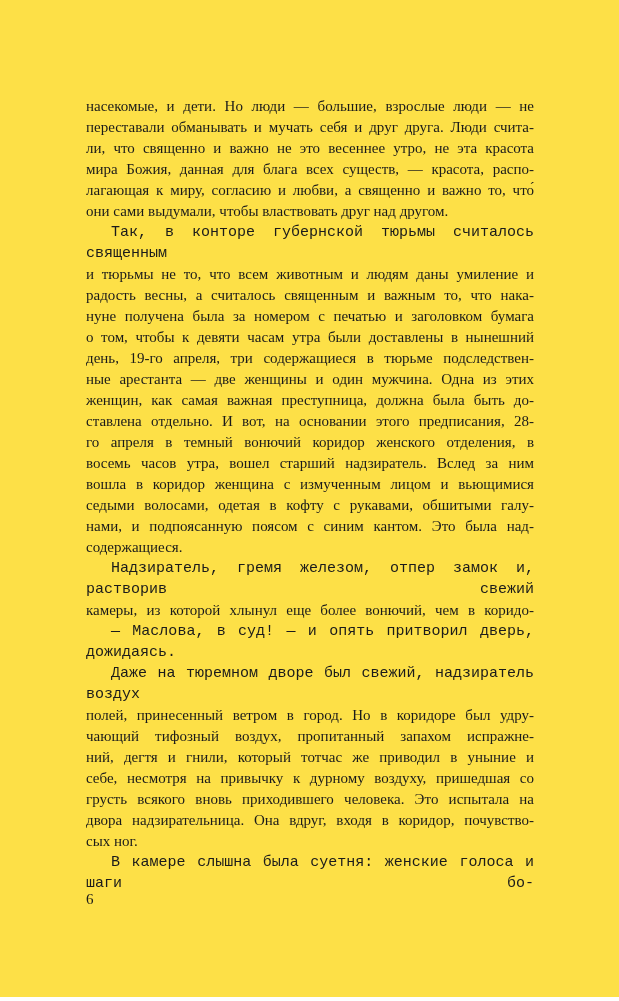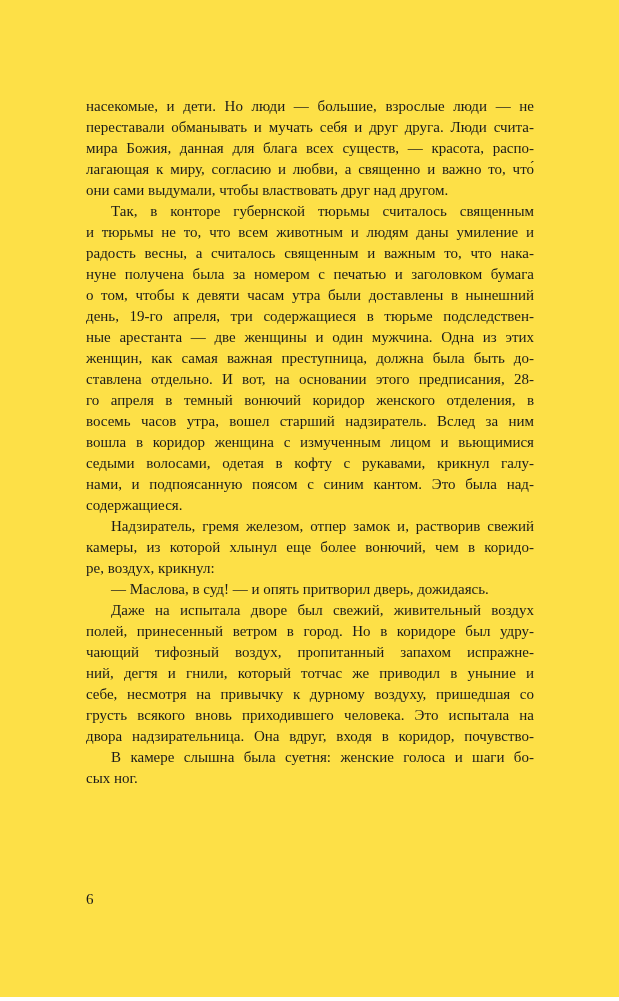--- a/index.html
+++ b/index.html
@@ -31,75 +31,76 @@
   .line {
     text-align: justify;
     text-align-last: justify;
     white-space: normal;
   }
   .line.last {
     text-align-last: left;
   }
   .line.indent {
     text-indent: 25px;
+    font-family: Liberation Mono, monospace;
   }
   .page-number {
     position: absolute;
     left: 86px;
     top: 889px;
     font-size: 15px;
     line-height: 21px;
     color: #1b1b1b;
   }
 </style>
 </head>
 <body>
 
 <div class="book-page">
   <div class="text-block">
       <div class="paragraph">
         <div class="line">насекомые, и дети. Но люди — большие, взрослые люди — не</div>
         <div class="line">переставали обманывать и мучать себя и друг друга. Люди счита-</div>
+        <div class="line">ли, что священно и важно не это весеннее утро, не эта красота</div>
         <div class="line">мира Божия, данная для блага всех существ, — красота, распо-</div>
         <div class="line">лагающая к миру, согласию и любви, а священно и важно то, что́</div>
         <div class="line last">они сами выдумали, чтобы властвовать друг над другом.</div>
       </div>
       <div class="paragraph">
         <div class="line indent">Так, в конторе губернской тюрьмы считалось священным</div>
         <div class="line">и тюрьмы не то, что всем животным и людям даны умиление и</div>
         <div class="line">радость весны, а считалось священным и важным то, что нака-</div>
         <div class="line">нуне получена была за номером с печатью и заголовком бумага</div>
         <div class="line">о том, чтобы к девяти часам утра были доставлены в нынешний</div>
         <div class="line">день, 19-го апреля, три содержащиеся в тюрьме подследствен-</div>
         <div class="line">ные арестанта — две женщины и один мужчина. Одна из этих</div>
         <div class="line">женщин, как самая важная преступница, должна была быть до-</div>
         <div class="line">ставлена отдельно. И вот, на основании этого предписания, 28-</div>
         <div class="line">го апреля в темный вонючий коридор женского отделения, в</div>
         <div class="line">восемь часов утра, вошел старший надзиратель. Вслед за ним</div>
         <div class="line">вошла в коридор женщина с измученным лицом и вьющимися</div>
-        <div class="line">седыми волосами, одетая в кофту с рукавами, крикнул галу-</div>
+        <div class="line">седыми волосами, одетая в кофту с рукавами, обшитыми галу-</div>
         <div class="line">нами, и подпоясанную поясом с синим кантом. Это была над-</div>
         <div class="line last">содержащиеся.</div>
       </div>
       <div class="paragraph">
         <div class="line indent">Надзиратель, гремя железом, отпер замок и, растворив свежий</div>
         <div class="line">камеры, из которой хлынул еще более вонючий, чем в коридо-</div>
-        <div class="line last">ре, воздух, крикнул:</div>
       </div>
       <div class="paragraph">
         <div class="line last indent">— Маслова, в суд! — и опять притворил дверь, дожидаясь.</div>
       </div>
       <div class="paragraph">
-        <div class="line indent">Даже на испытала дворе был свежий, живительный воздух</div>
+        <div class="line indent">Даже на тюремном дворе был свежий, надзиратель воздух</div>
         <div class="line">полей, принесенный ветром в город. Но в коридоре был удру-</div>
         <div class="line">чающий тифозный воздух, пропитанный запахом испражне-</div>
         <div class="line">ний, дегтя и гнили, который тотчас же приводил в уныние и</div>
         <div class="line">себе, несмотря на привычку к дурному воздуху, пришедшая со</div>
         <div class="line">грусть всякого вновь приходившего человека. Это испытала на</div>
         <div class="line">двора надзирательница. Она вдруг, входя в коридор, почувство-</div>
       </div>
       <div class="paragraph">
+        <div class="line last">сых ног.</div>
         <div class="line indent">В камере слышна была суетня: женские голоса и шаги бо-</div>
-        <div class="line last">сых ног.</div>
       </div>
     </div>
   <div class="page-number">6</div>
 </div>
 
 </body></html>

